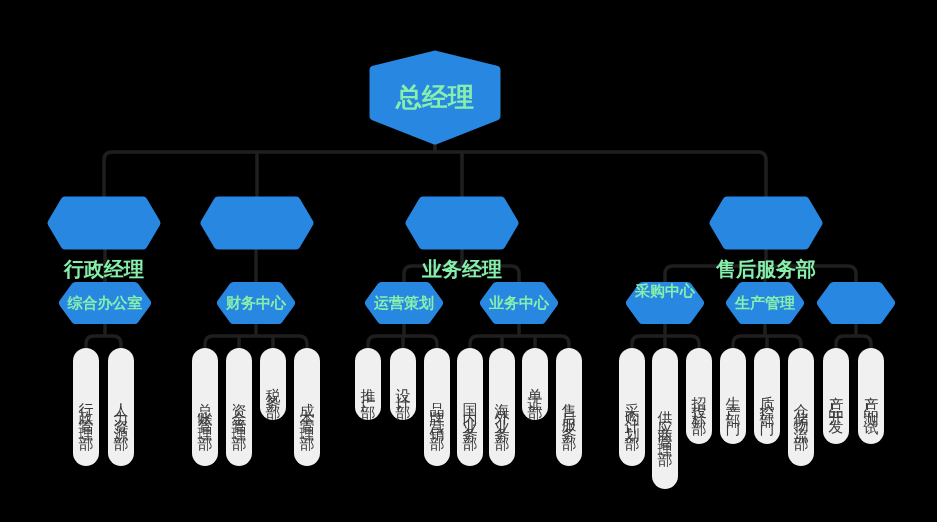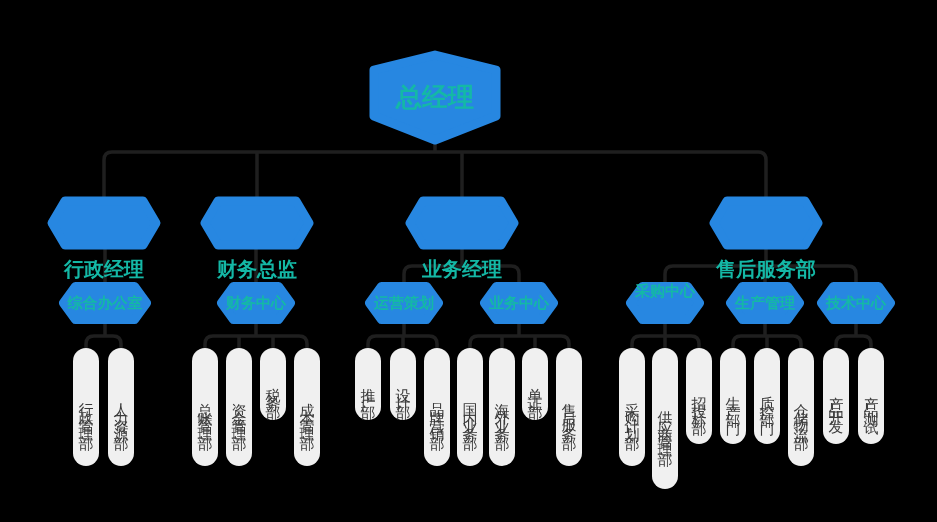--- a/index.html
+++ b/index.html
@@ -7,21 +7,21 @@
     position:relative;
     width:937px;height:522px;
     background:#000;
     overflow:hidden;
     font-family:"DejaVu Sans","Liberation Sans",sans-serif;
   }
   #wires{position:absolute;left:0;top:0;}
   .hex-label{
     position:absolute;
     display:flex;align-items:center;justify-content:center;
-    color:#14b8a6;font-weight:bold;text-align:center;
+    color:#86efac;font-weight:bold;text-align:center;
     white-space:nowrap;pointer-events:none;
   }
   .lv-root{font-size:26px;}
   .lv-2{font-size:20px;margin-top:46px;}
   .lv-3{font-size:15px;}
   .capsule{
     position:absolute;
     background:#f0f0f0;
     border-radius:13px;
     display:flex;align-items:center;justify-content:center;
@@ -69,21 +69,20 @@
     </svg>
 <div class="hex-label lv-root" style="left: 371px; top: 52px; width: 128px; height: 91px;">总经理</div>
     <div class="hex-label lv-2" style="left: 49px; top: 198px; width: 110px; height: 50px;">行政经理</div>
     <div class="hex-label lv-3" style="left: 61px; top: 284px; width: 88px; height: 38px; font-family: Liberation Serif, serif;">综合办公室</div>
     <div class="capsule" style="left: 73px; top: 348px; width: 26px; height: 118px;">
       <span class="vtext">行政管理部</span>
     </div>
     <div class="capsule" style="left: 108px; top: 348px; width: 26px; height: 118px;">
       <span class="vtext">人力资源部</span>
     </div>
-    <div class="hex-label lv-2" style="left: 202px; top: 198px; width: 110px; height: 50px;">财务总监</div>
     <div class="hex-label lv-3" style="left: 219px; top: 284px; width: 74px; height: 38px;">财务中心</div>
     <div class="capsule" style="left: 192px; top: 348px; width: 26px; height: 118px;">
       <span class="vtext">总账管理部</span>
     </div>
     <div class="capsule" style="left: 226px; top: 348px; width: 26px; height: 118px;">
       <span class="vtext">资金管理部</span>
     </div>
     <div class="capsule" style="left: 260px; top: 348px; width: 26px; height: 72px;">
       <span class="vtext">税务部</span>
     </div>
@@ -128,20 +127,19 @@
     <div class="hex-label lv-3" style="left: 728px; top: 284px; width: 74px; height: 38px;">生产管理</div>
     <div class="capsule" style="left: 720px; top: 348px; width: 26px; height: 96px;">
       <span class="vtext">生产部门</span>
     </div>
     <div class="capsule" style="left: 754px; top: 348px; width: 26px; height: 96px;">
       <span class="vtext">质控部门</span>
     </div>
     <div class="capsule" style="left: 788px; top: 348px; width: 26px; height: 118px;">
       <span class="vtext">仓储物流部</span>
     </div>
-    <div class="hex-label lv-3" style="left: 819px; top: 284px; width: 74px; height: 38px;">技术中心</div>
     <div class="capsule" style="left: 823px; top: 348px; width: 26px; height: 96px;">
       <span class="vtext">产品开发</span>
     </div>
     <div class="capsule" style="left: 858px; top: 348px; width: 26px; height: 96px;">
       <span class="vtext">产品测试</span>
     </div>
   </div>
 
 </body></html>

